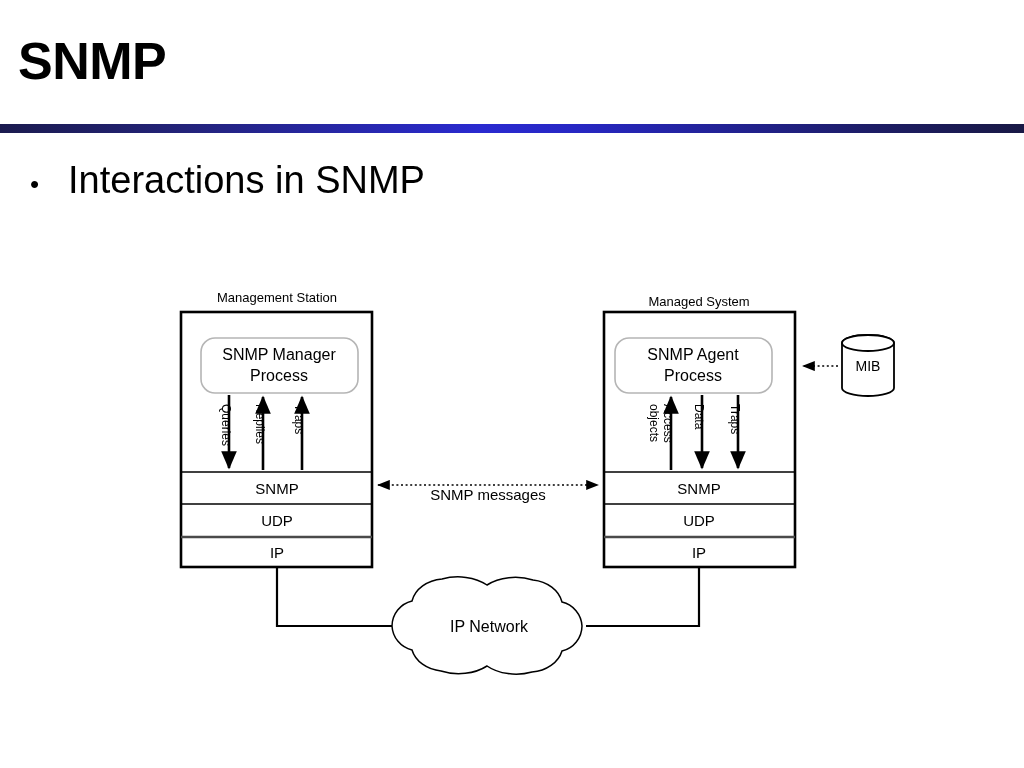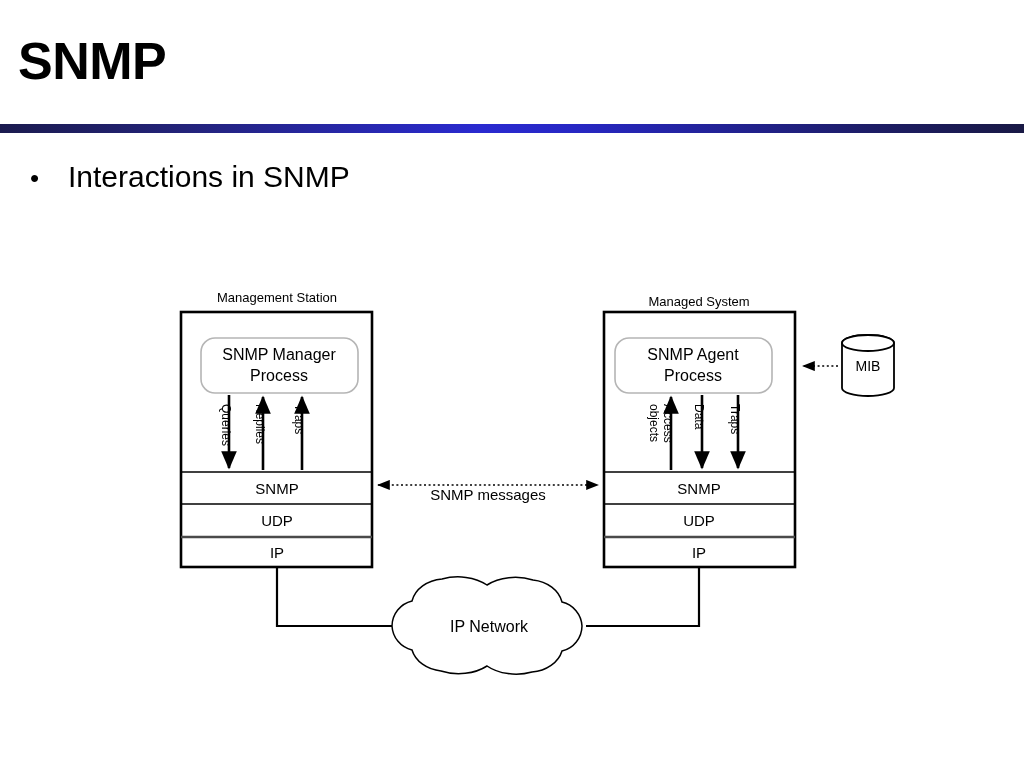--- a/index.html
+++ b/index.html
@@ -51,21 +51,21 @@
     display: flex;
     align-items: baseline;
   }
   #bullet-dot {
     font-size: 26px;
     line-height: 1;
     width: 38px;
     color: #000;
   }
   #bullet-text {
-    font-size: 30px;
+    font-size: 38px;
     line-height: 1.1;
     color: #000;
     white-space: nowrap;
   }
 
   
   #diagram {
     position: absolute;
     left: 0;
     top: 0;

